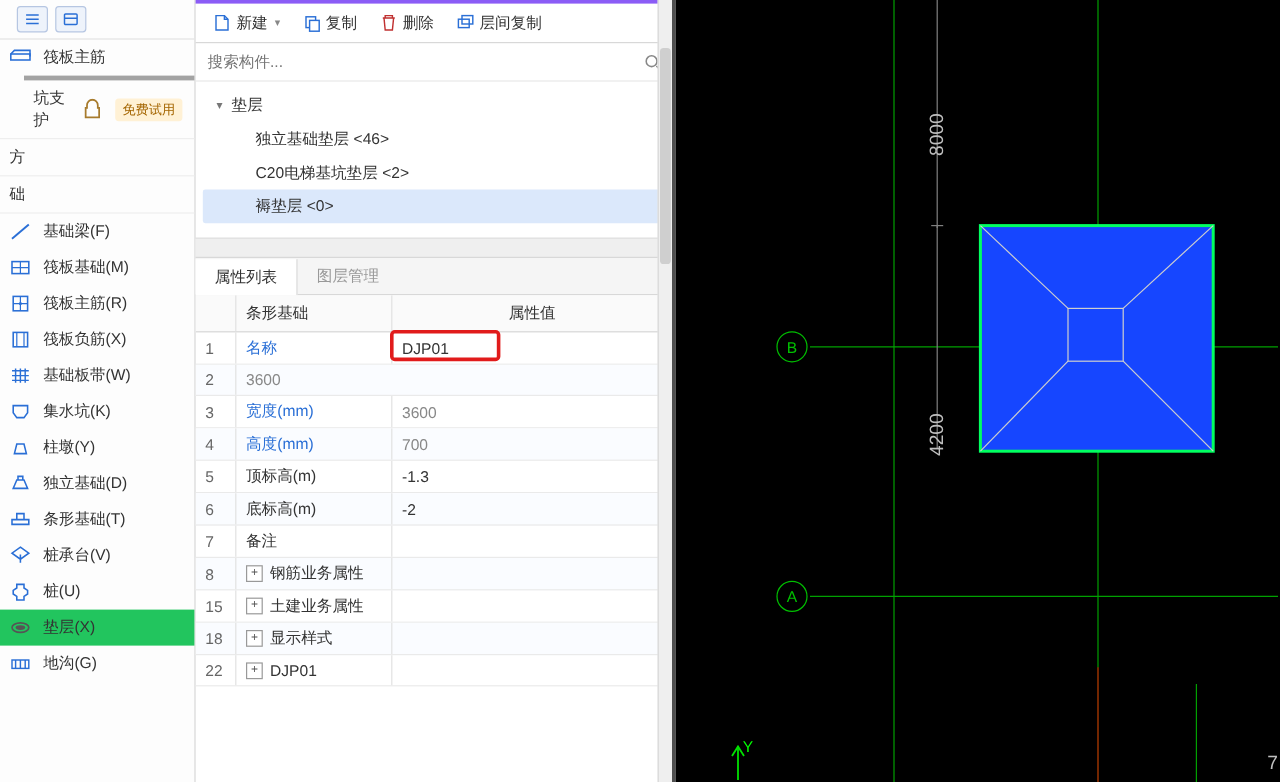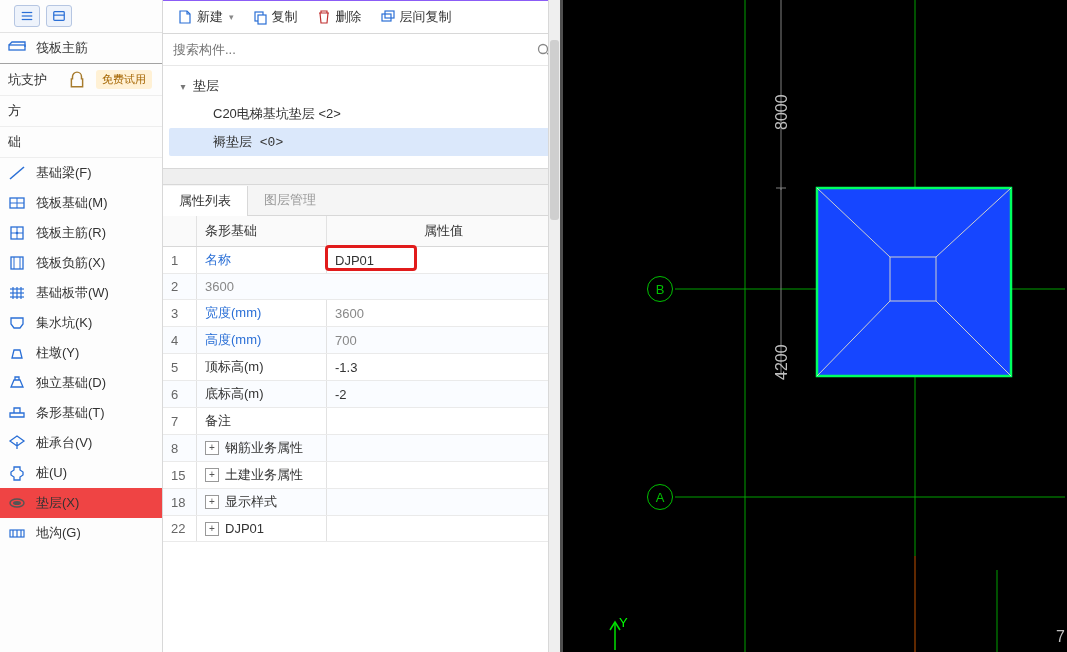--- a/index.html
+++ b/index.html
@@ -38,21 +38,21 @@
     background: #eef3fb;
     display:flex; align-items:center; justify-content:center;
   }
   .viewbtn svg { width: 14px; height: 14px; }
   .sb-row {
     display: flex; align-items: center;
     padding: 6px 10px 6px 8px;
     gap: 10px;
     cursor: pointer;
   }
-  .sb-row.sel { background: #ef4444; }
+  .sb-row.sel { background: #22c55e; }
   .sb-icon { width: 18px; height: 18px; display:flex; align-items:center; justify-content:center; color:#2a6fd6;}
   .sb-label { flex:1; }
   .sb-badge {
     font-size: 11px;
     background: #fff1d5;
     color:#a46500;
     border-radius: 3px;
     padding: 2px 6px;
   }
 
@@ -62,21 +62,21 @@
     display: flex;
     flex-direction: column;
     border-right: 3px solid #4f4f4f;
     position: relative;
   }
   .mid-toolbar {
     display:flex; align-items:center;
     gap: 2px;
     padding: 4px 6px;
     border-bottom: 1px solid #d8d8d8;
-    border-top: 1px solid #8b5cf6;
+    border-top: 3px solid #8b5cf6;
   }
   .tbtn {
     display:flex; align-items:center;
     gap: 4px;
     padding: 3px 8px;
     border-radius: 3px;
     cursor:pointer;
   }
   .tbtn .drop{ font-size:9px; color:#888; margin-left:2px;}
   .tbtn .ico { width:16px;height:16px; display:flex;align-items:center;justify-content:center;color:#2a6fd6;}
@@ -105,21 +105,21 @@
   .tree-row{
     display:flex; align-items:center;
     padding:5px 8px;
     gap:4px;
     border-radius:2px;
     cursor:pointer;
   }
   .tree-row.parent{font-size:13px;}
   .tree-row .tw{width:12px;display:inline-block; text-align:center; color:#777; font-size:10px;}
   .tree-row.child{padding-left:44px;}
-  .tree-row.sel{background:#dbe8fb;font-family:Liberation Mono, monospace;}
+  .tree-row.sel{background:#dbe8fb;}
 
   
   .prop-wrap{
     flex:1;
     border-top:1px solid #d8d8d8;
     position:relative;
     display:flex;
     flex-direction:column;
   }
   .prop-wrap .closebar{
@@ -266,21 +266,21 @@
       <span class="sb-icon">
         <svg viewBox="0 0 18 18">
             <g stroke="#2a6fd6" stroke-width="1.3" fill="none">
               <rect x="1" y="6" width="16" height="5"></rect>
               <path d="M1 6 L4 3 L17 3 L17 8"></path>
             </g>
           </svg>
       </span>
       <span class="sb-label">筏板主筋</span>
     </div>
-    <div class="sb-row" style="border-top:1px solid #a3a3a3;">
+    <div class="sb-row" style="border-top:4px solid #a3a3a3;margin-left:20px;">
       <span class="sb-label">坑支护</span>
       <span class="sb-icon" style="color:#a77b2d;">
         <svg viewBox="0 0 16 16">
             <path d="M4 7V5a4 4 0 018 0v2h1v7H3V7z" fill="none" stroke="#a77b2d" stroke-width="1.3"></path>
           </svg>
       </span>
       <span class="sb-badge">免费试用</span>
     </div>
     <div class="sb-row" style="border-top:1px solid #eee;">
       <span class="sb-label">方</span>
@@ -463,20 +463,23 @@
             <circle cx="7" cy="7" r="4.5" fill="none" stroke="#888" stroke-width="1.3"></circle>
             <line x1="11" y1="11" x2="14" y2="14" stroke="#888" stroke-width="1.3"></line>
           </svg></span>
     </div>
 
     <div class="tree">
       <div class="tree-row parent">
         <span class="tw">▾</span>
         <span>垫层</span>
       </div>
+      <div class="tree-row child">
+          <span>独立基础垫层 &lt;46&gt;</span>
+        </div>
       <div class="tree-row child">
           <span>C20电梯基坑垫层 &lt;2&gt;</span>
         </div>
       <div class="tree-row child sel">
           <span>褥垫层 &lt;0&gt;</span>
         </div>
     </div>
 
     <div class="prop-wrap">
       <div class="closebar">

